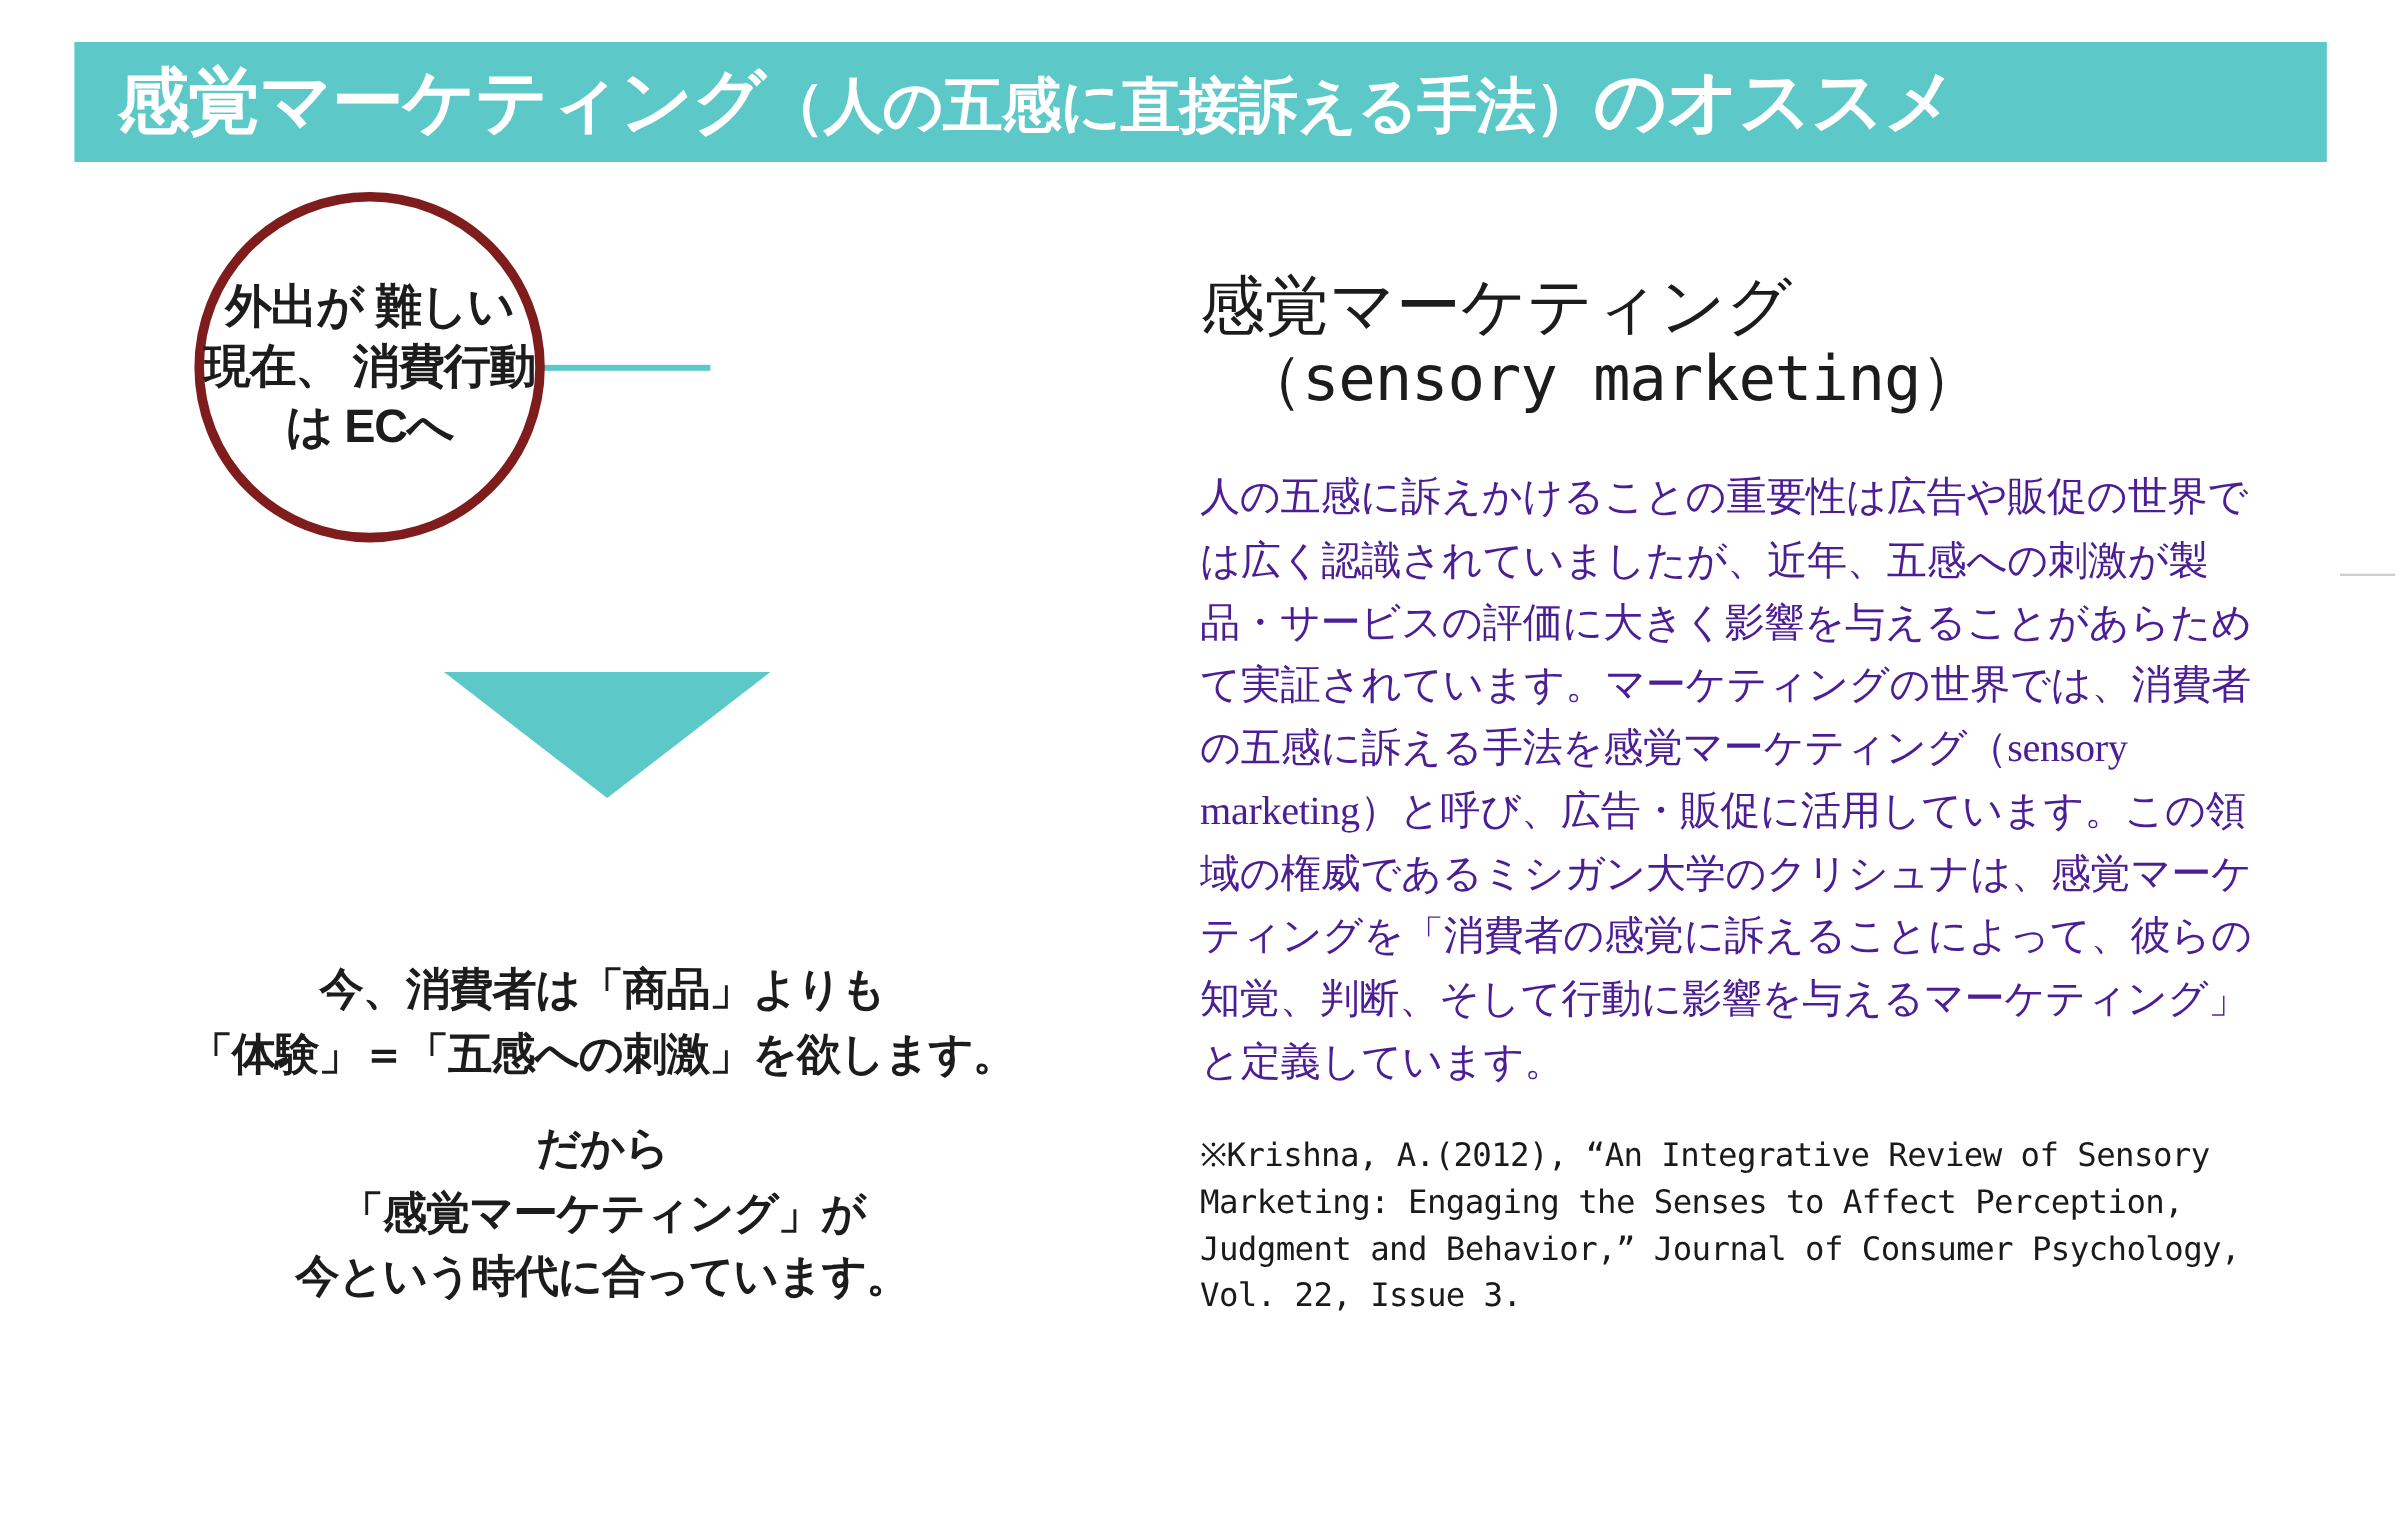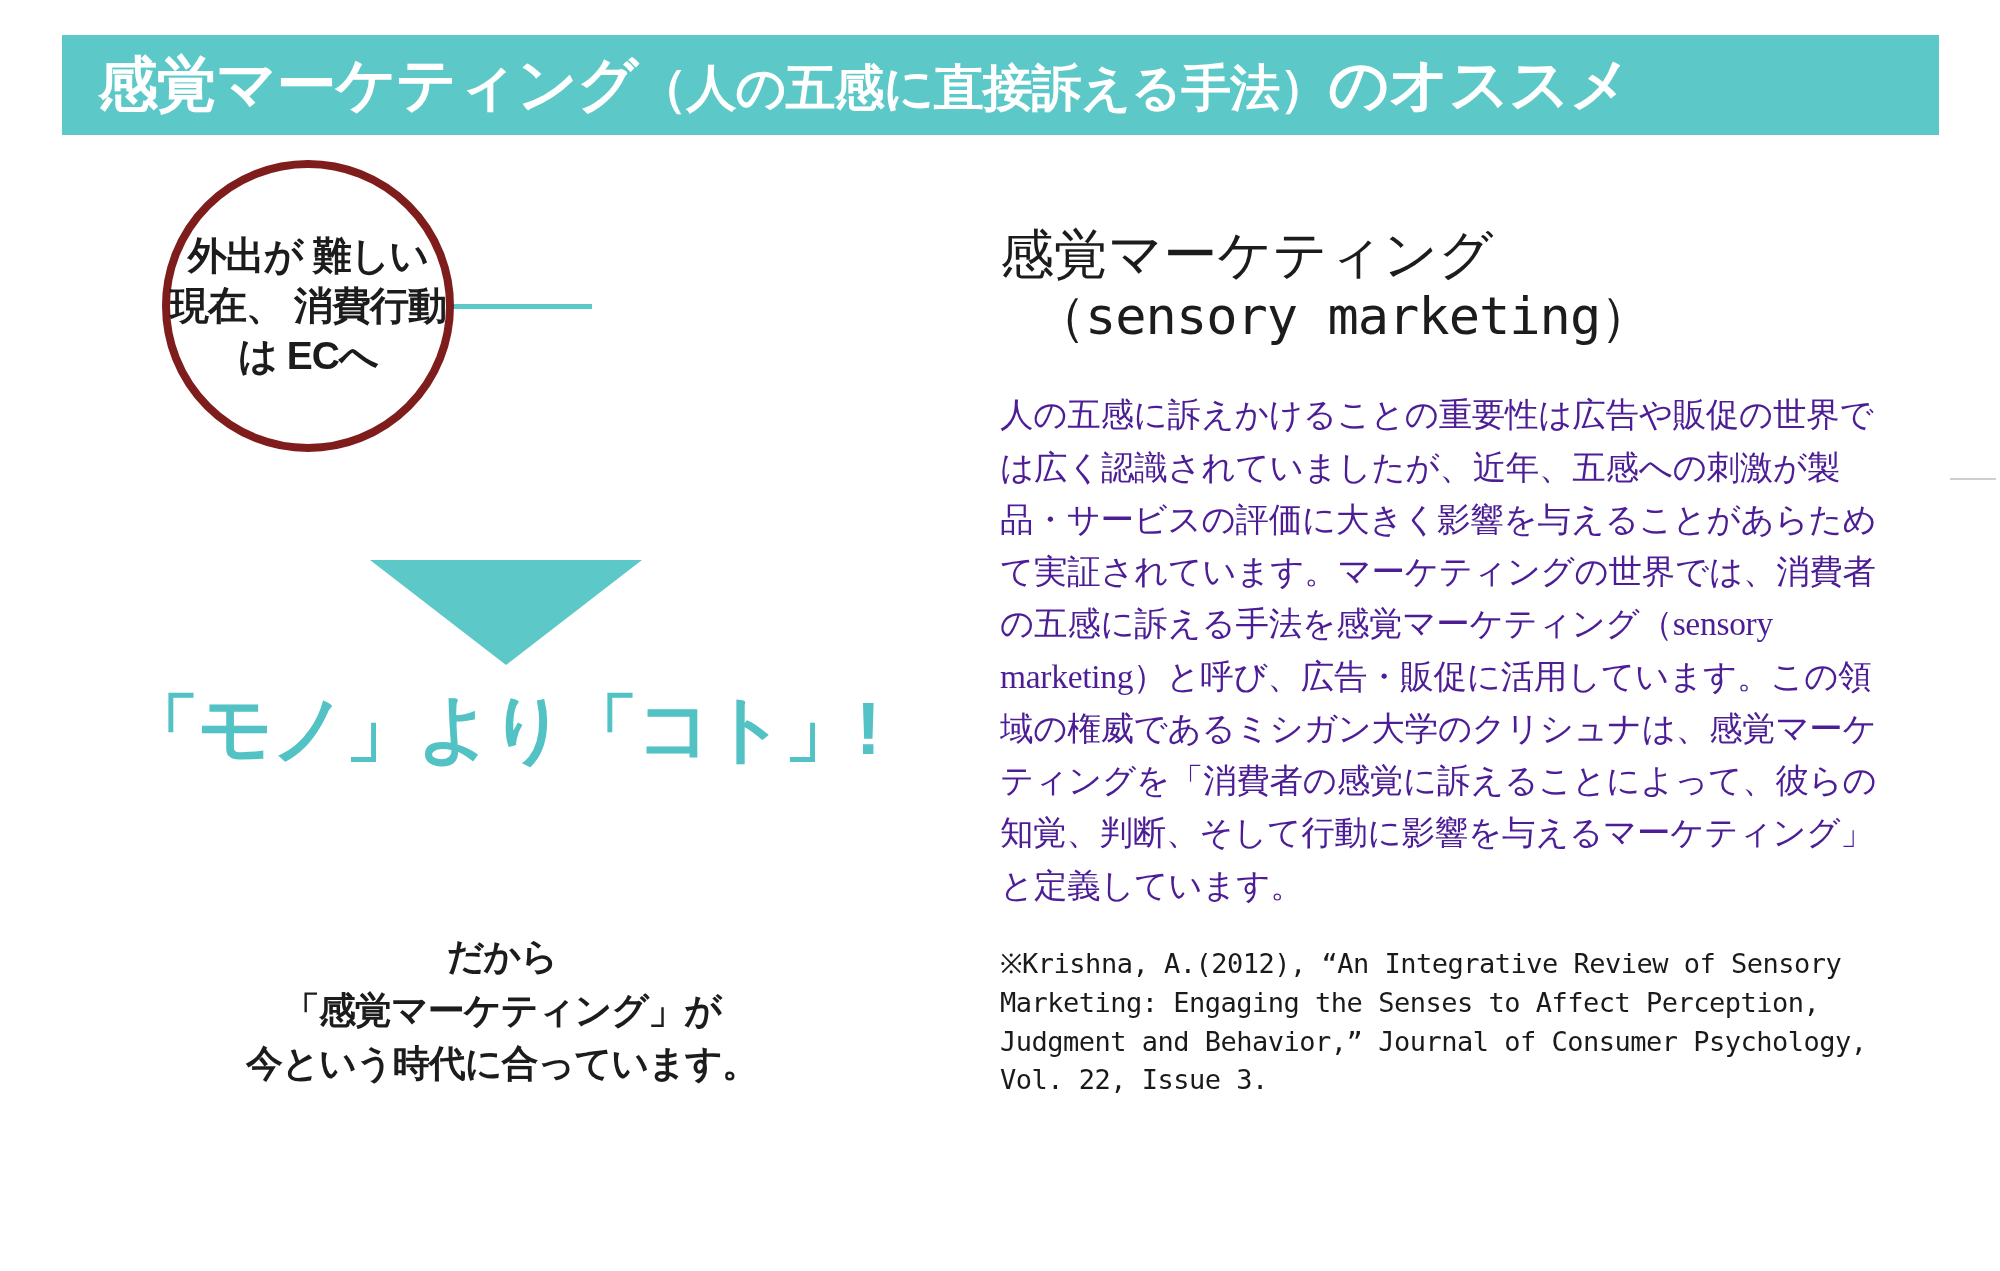--- a/index.html
+++ b/index.html
@@ -206,22 +206,23 @@
       <div class="circle circle-1">
         <div class="circle-text">外出が
 難しい現在、
 消費行動は
 ECへ</div>
       </div>
     </div>
 
     <div class="arrow-down"></div>
 
-    <div class="teal-headline">「モノ」より「コト」!</div>
-
+
+    <div class="left-para left-para-1">今、消費者は「商品」よりも
+「体験」＝「五感への刺激」を欲します。</div>
     <div class="left-para left-para-2">だから
 「感覚マーケティング」が
 今という時代に合っています。</div>
   </div>
 
   <div class="right-col">
     <div class="right-heading-jp">感覚マーケティング</div>
     <div class="right-heading-en">（sensory marketing）</div>
     <div class="right-body">人の五感に訴えかけることの重要性は広告や販促の世界では広く認識されていましたが、近年、五感への刺激が製品・サービスの評価に大きく影響を与えることがあらためて実証されています。マーケティングの世界では、消費者の五感に訴える手法を感覚マーケティング（sensory marketing）と呼び、広告・販促に活用しています。この領域の権威であるミシガン大学のクリシュナは、感覚マーケティングを「消費者の感覚に訴えることによって、彼らの知覚、判断、そして行動に影響を与えるマーケティング」と定義しています。</div>
     <div class="citation">※Krishna, A.(2012), “An Integrative Review of Sensory Marketing: Engaging the Senses to Affect Perception, Judgment and Behavior,” Journal of Consumer Psychology, Vol. 22, Issue 3.</div>

